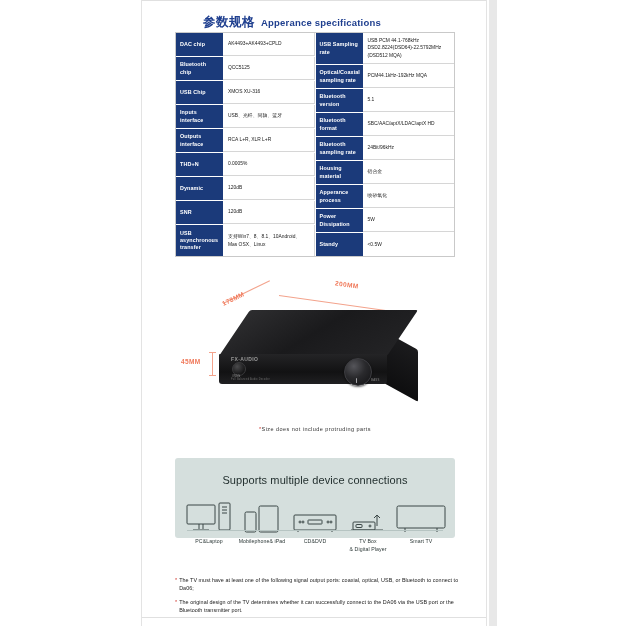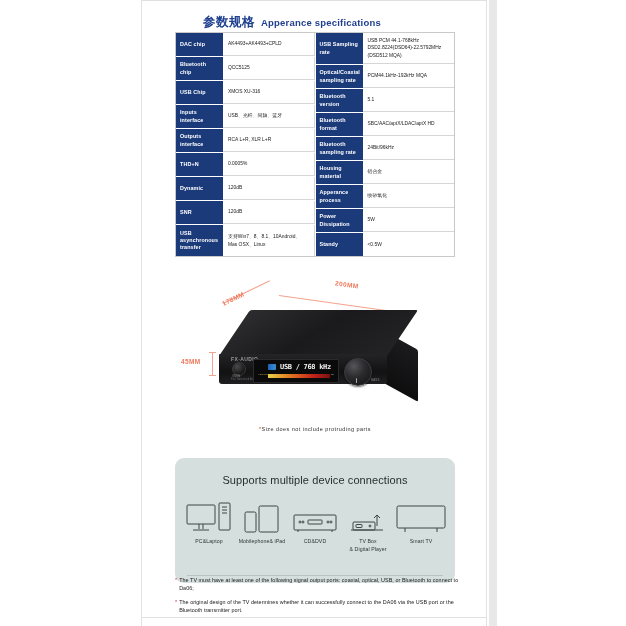--- a/index.html
+++ b/index.html
@@ -285,23 +285,23 @@
     letter-spacing: 0.45px;
   }
   .size-note .star { color: #d0342c; }
 
   
   #connections {
     position: absolute;
     left: 33px;
     top: 458px;
     width: 280px;
-    height: 125px;
+    height: 80px;
     background: #d5dfdd;
-    border-radius: 9px;
+    border-radius: 3px;
   }
   .conn-title {
     position: absolute;
     left: 0; top: 16px;
     width: 100%;
     text-align: center;
     font-size: 11px;
     color: #23302f;
     letter-spacing: 0.1px;
   }
@@ -475,27 +475,20 @@
     <div id="device">
       <div class="chassis-side"></div>
       <div class="chassis-top"></div>
       <div class="chassis-front"></div>
 
       <div class="brand-mark">FX-AUDIO</div>
       <div class="power-knob"></div>
       <div class="power-label">ON/Md</div>
       <div class="brand-sub">Full Balanced Audio Decoder</div>
 
-      <div class="screen">
-        <div class="screen-logo"></div>
-        <div class="screen-main">USB / 768 kHz</div>
-        <div class="screen-vol-label">VOLUME</div>
-        <div class="screen-bar"></div>
-        <div class="screen-vol-num">85</div>
-      </div>
 
       <div class="vol-knob"></div>
       <div class="bass-label">BASS</div>
     </div>
 
     <div class="size-note">
       <span class="star">*</span><span>Size does not include protruding parts</span>
     </div>
   </div>
 

